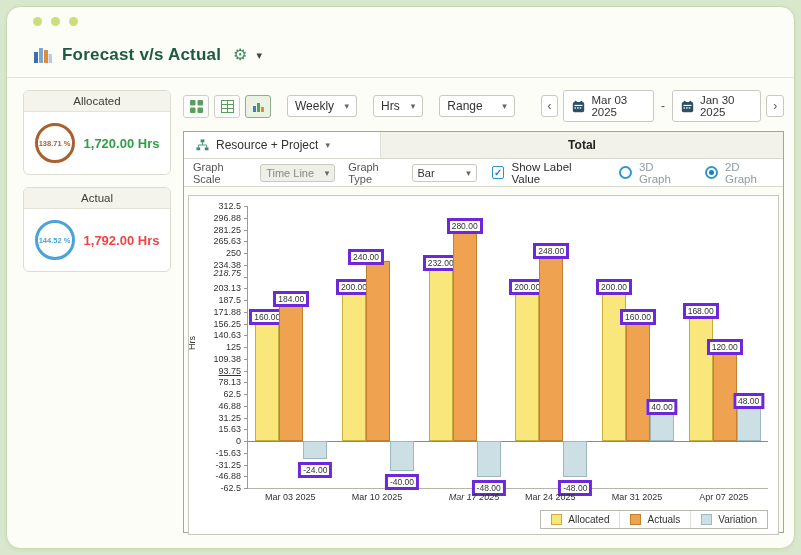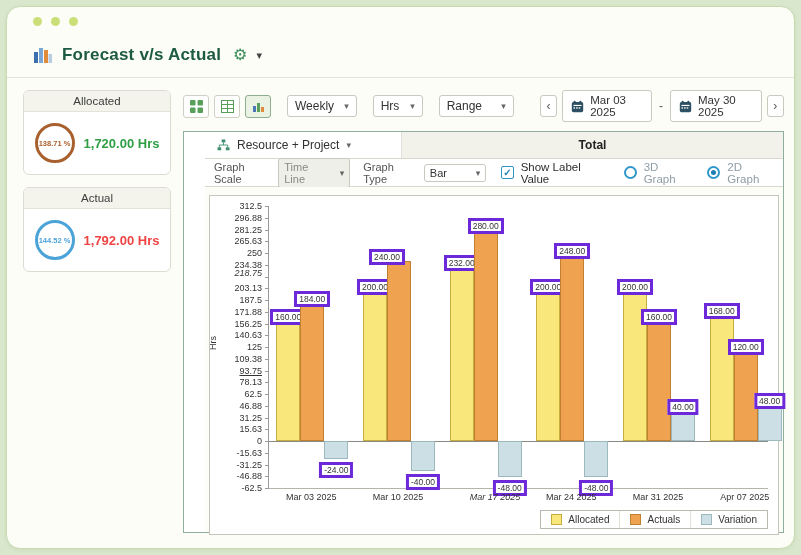--- a/index.html
+++ b/index.html
@@ -44,21 +44,21 @@
   .sel .sc { font-size:9px; color:#666; margin-left:8px; }
   .sel.freq { width:76px; margin-left:16px; }
   .sel.unit { width:54px; margin-left:16px; }
   .sel.range { width:82px; margin-left:16px; }
 
   .datenav { display:flex; align-items:center; gap:5px; margin-left:26px; }
   .nav-btn { width:20px; height:22px; border:1px solid #c9c9bf; background:#fff; border-radius:3px; color:#555; font-size:12px; display:flex; align-items:center; justify-content:center; padding:0; cursor:pointer; }
   .datebox { display:flex; align-items:center; gap:6px; border:1px solid #c9c9bf; border-radius:3px; background:#fff; padding:3px 8px; font-size:11.5px; color:#333; cursor:pointer; }
   .dash { color:#555; font-size:12px; margin:0 2px; }
 
-  .panel { border:1px solid #8fae9d; background:#fff; flex:1; display:flex; flex-direction:column; min-height:0;padding-left:21px; }
+  .panel { border:1px solid #8fae9d; background:#fff; flex:1; display:flex; flex-direction:column; min-height:0; }
   .panel-head { display:flex; align-items:stretch; border-bottom:1px solid #d8d8cf; height:26px; flex:none; }
   .group-select { display:flex; align-items:center; gap:7px; padding:0 12px; font-size:12px; color:#333; background:#fff; cursor:pointer; width:196px; box-sizing:border-box; }
   .total-zone { flex:1; background:#f2f2ea; border-left:1px solid #e0e0d8; display:flex; align-items:center; justify-content:center; font-size:12px; font-weight:bold; color:#222; }
 
   .controls { display:flex; align-items:center; gap:7px; padding:0 9px; height:27px; border-bottom:1px solid #d8d8cf; font-size:11px; color:#555; flex:none; }
   .sel.small { font-size:11px; padding:2px 5px; }
   .sel.timeline { width:76px; background:#efefe9; color:#8a8a85; }
   .sel.gtype { width:66px; }
   .checkbox { width:13px; height:13px; border:1px solid #2b93c8; border-radius:2px; background:#fff; color:#1d7fb5; font-size:10px; font-weight:bold; display:flex; align-items:center; justify-content:center; cursor:pointer; margin-left:8px; box-sizing:border-box; }
   .cb-label { color:#2e2e2e; font-size:11.5px; }
@@ -202,21 +202,21 @@
               <svg width="13" height="13" viewBox="0 0 16 16">
                 <rect x="1" y="2.5" width="14" height="12.5" rx="2" fill="#2d4f63"></rect>
                 <rect x="3.5" y="0.8" width="2" height="3.5" rx="0.8" fill="#2d4f63"></rect>
                 <rect x="10.5" y="0.8" width="2" height="3.5" rx="0.8" fill="#2d4f63"></rect>
                 <rect x="3" y="6" width="10" height="1.4" fill="#fff"></rect>
                 <rect x="3" y="9" width="2" height="1.6" fill="#fff"></rect>
                 <rect x="6.2" y="9" width="2" height="1.6" fill="#fff"></rect>
                 <rect x="9.4" y="9" width="2" height="1.6" fill="#fff"></rect>
               </svg>
             </span>
-            <span>May 30 2025</span>
+            <span>Jan 30 2025</span>
           </div>
           <button class="nav-btn">›</button>
         </div>
       </div>
 
       <div class="panel">
 
         <div class="panel-head">
           <div class="group-select">
             <span style="display:flex;">

